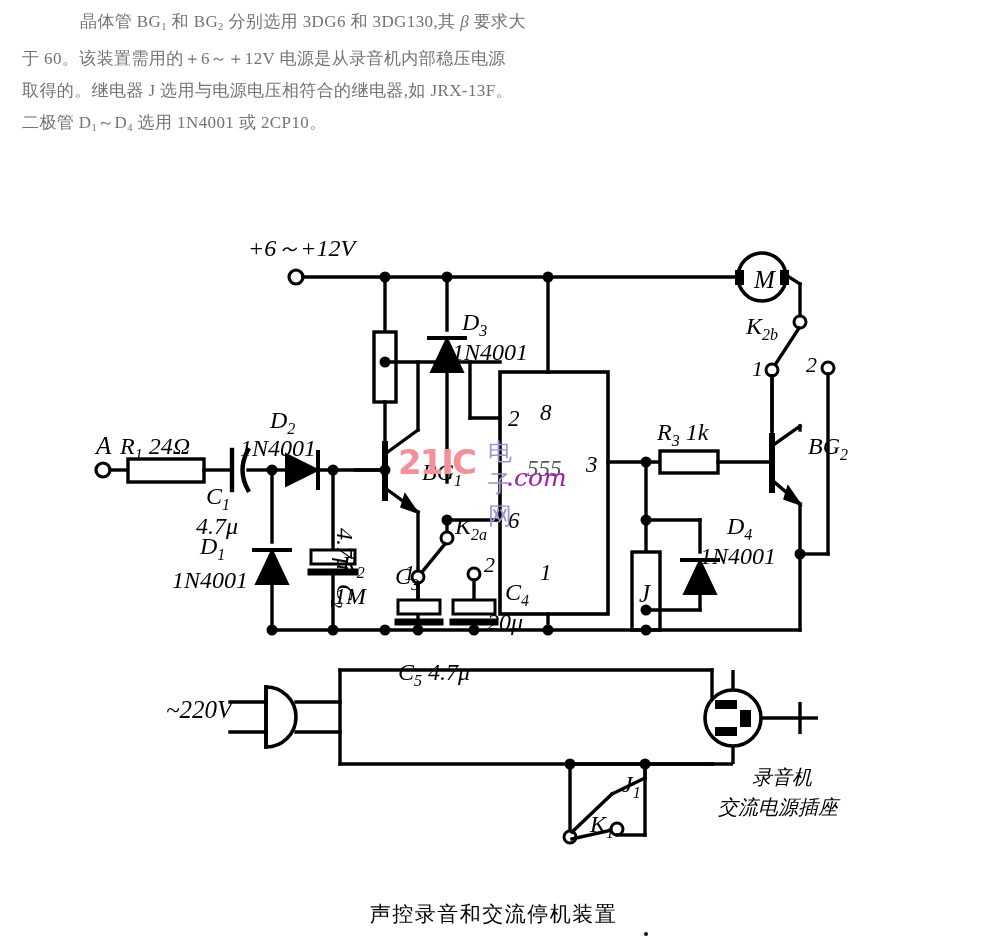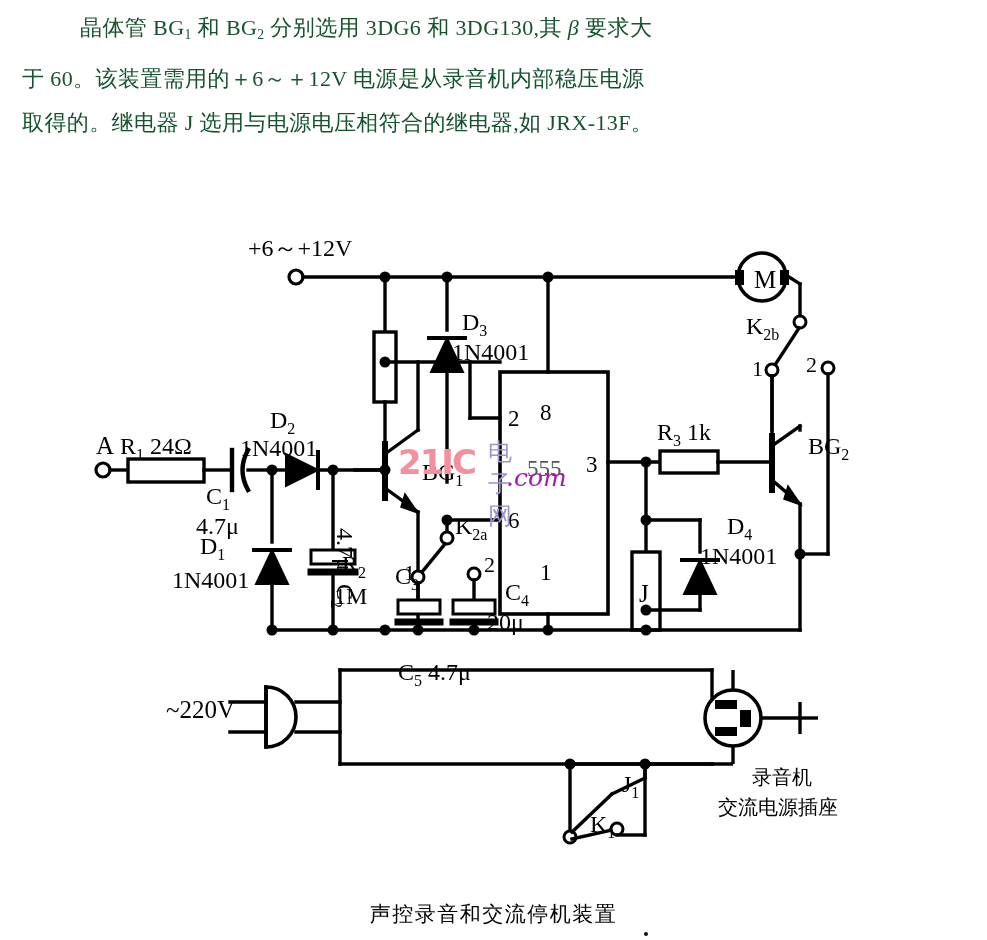--- a/index.html
+++ b/index.html
@@ -20,40 +20,41 @@
   
   #text-block {
     position: absolute;
     left: 0;
     top: 0;
     width: 987px;
     padding: 6px 22px 0 22px;
     box-sizing: border-box;
   }
   .text-line {
-    font-size: 22px;
-    line-height: 44px;
+    font-size: 17px;
+    line-height: 32px;
     letter-spacing: 0.4px;
     white-space: nowrap;
-    color: #14532d;
+    color: #737373;
   }
   .text-line.indent { text-indent: 58px; }
   .text-line sub {
     font-size: 0.62em;
     vertical-align: -0.28em;
   }
   .ital { font-style: italic; }
 
   
   #schematic-wrap {
     position: absolute;
     left: 0;
     top: 232px;
     width: 836px;
     height: 660px;
+    font-style: italic;
   }
   #schematic {
     display: block;
   }
   .lbl {
     font-family: "Liberation Serif", "DejaVu Serif", serif;
     fill: #000;
   }
   .lbl-cn {
     font-family: "DejaVu Sans", "Liberation Sans", sans-serif;
@@ -120,20 +121,23 @@
 
 <div id="text-block">
   <div class="text-line indent">
     晶体管 BG<sub>1</sub> 和 BG<sub>2</sub> 分别选用 3DG6 和 3DG130,其 <span class="ital">β</span> 要求大
   </div>
   <div class="text-line">
     于 60。该装置需用的＋6～＋12V 电源是从录音机内部稳压电源
   </div>
   <div class="text-line">
     取得的。继电器 J 选用与电源电压相符合的继电器,如 JRX-13F。
+  </div>
+  <div class="text-line">
+    二极管 D<sub>1</sub>～D<sub>4</sub> 选用 1N4001 或 2CP10。
   </div>
 </div>
 
 <div id="schematic-wrap">
 <svg id="schematic" width="987" height="660" viewBox="0 0 987 660">
   <defs>
     <g id="dot">
           <circle r="5" fill="#000"></circle>
         </g>
   </defs>

